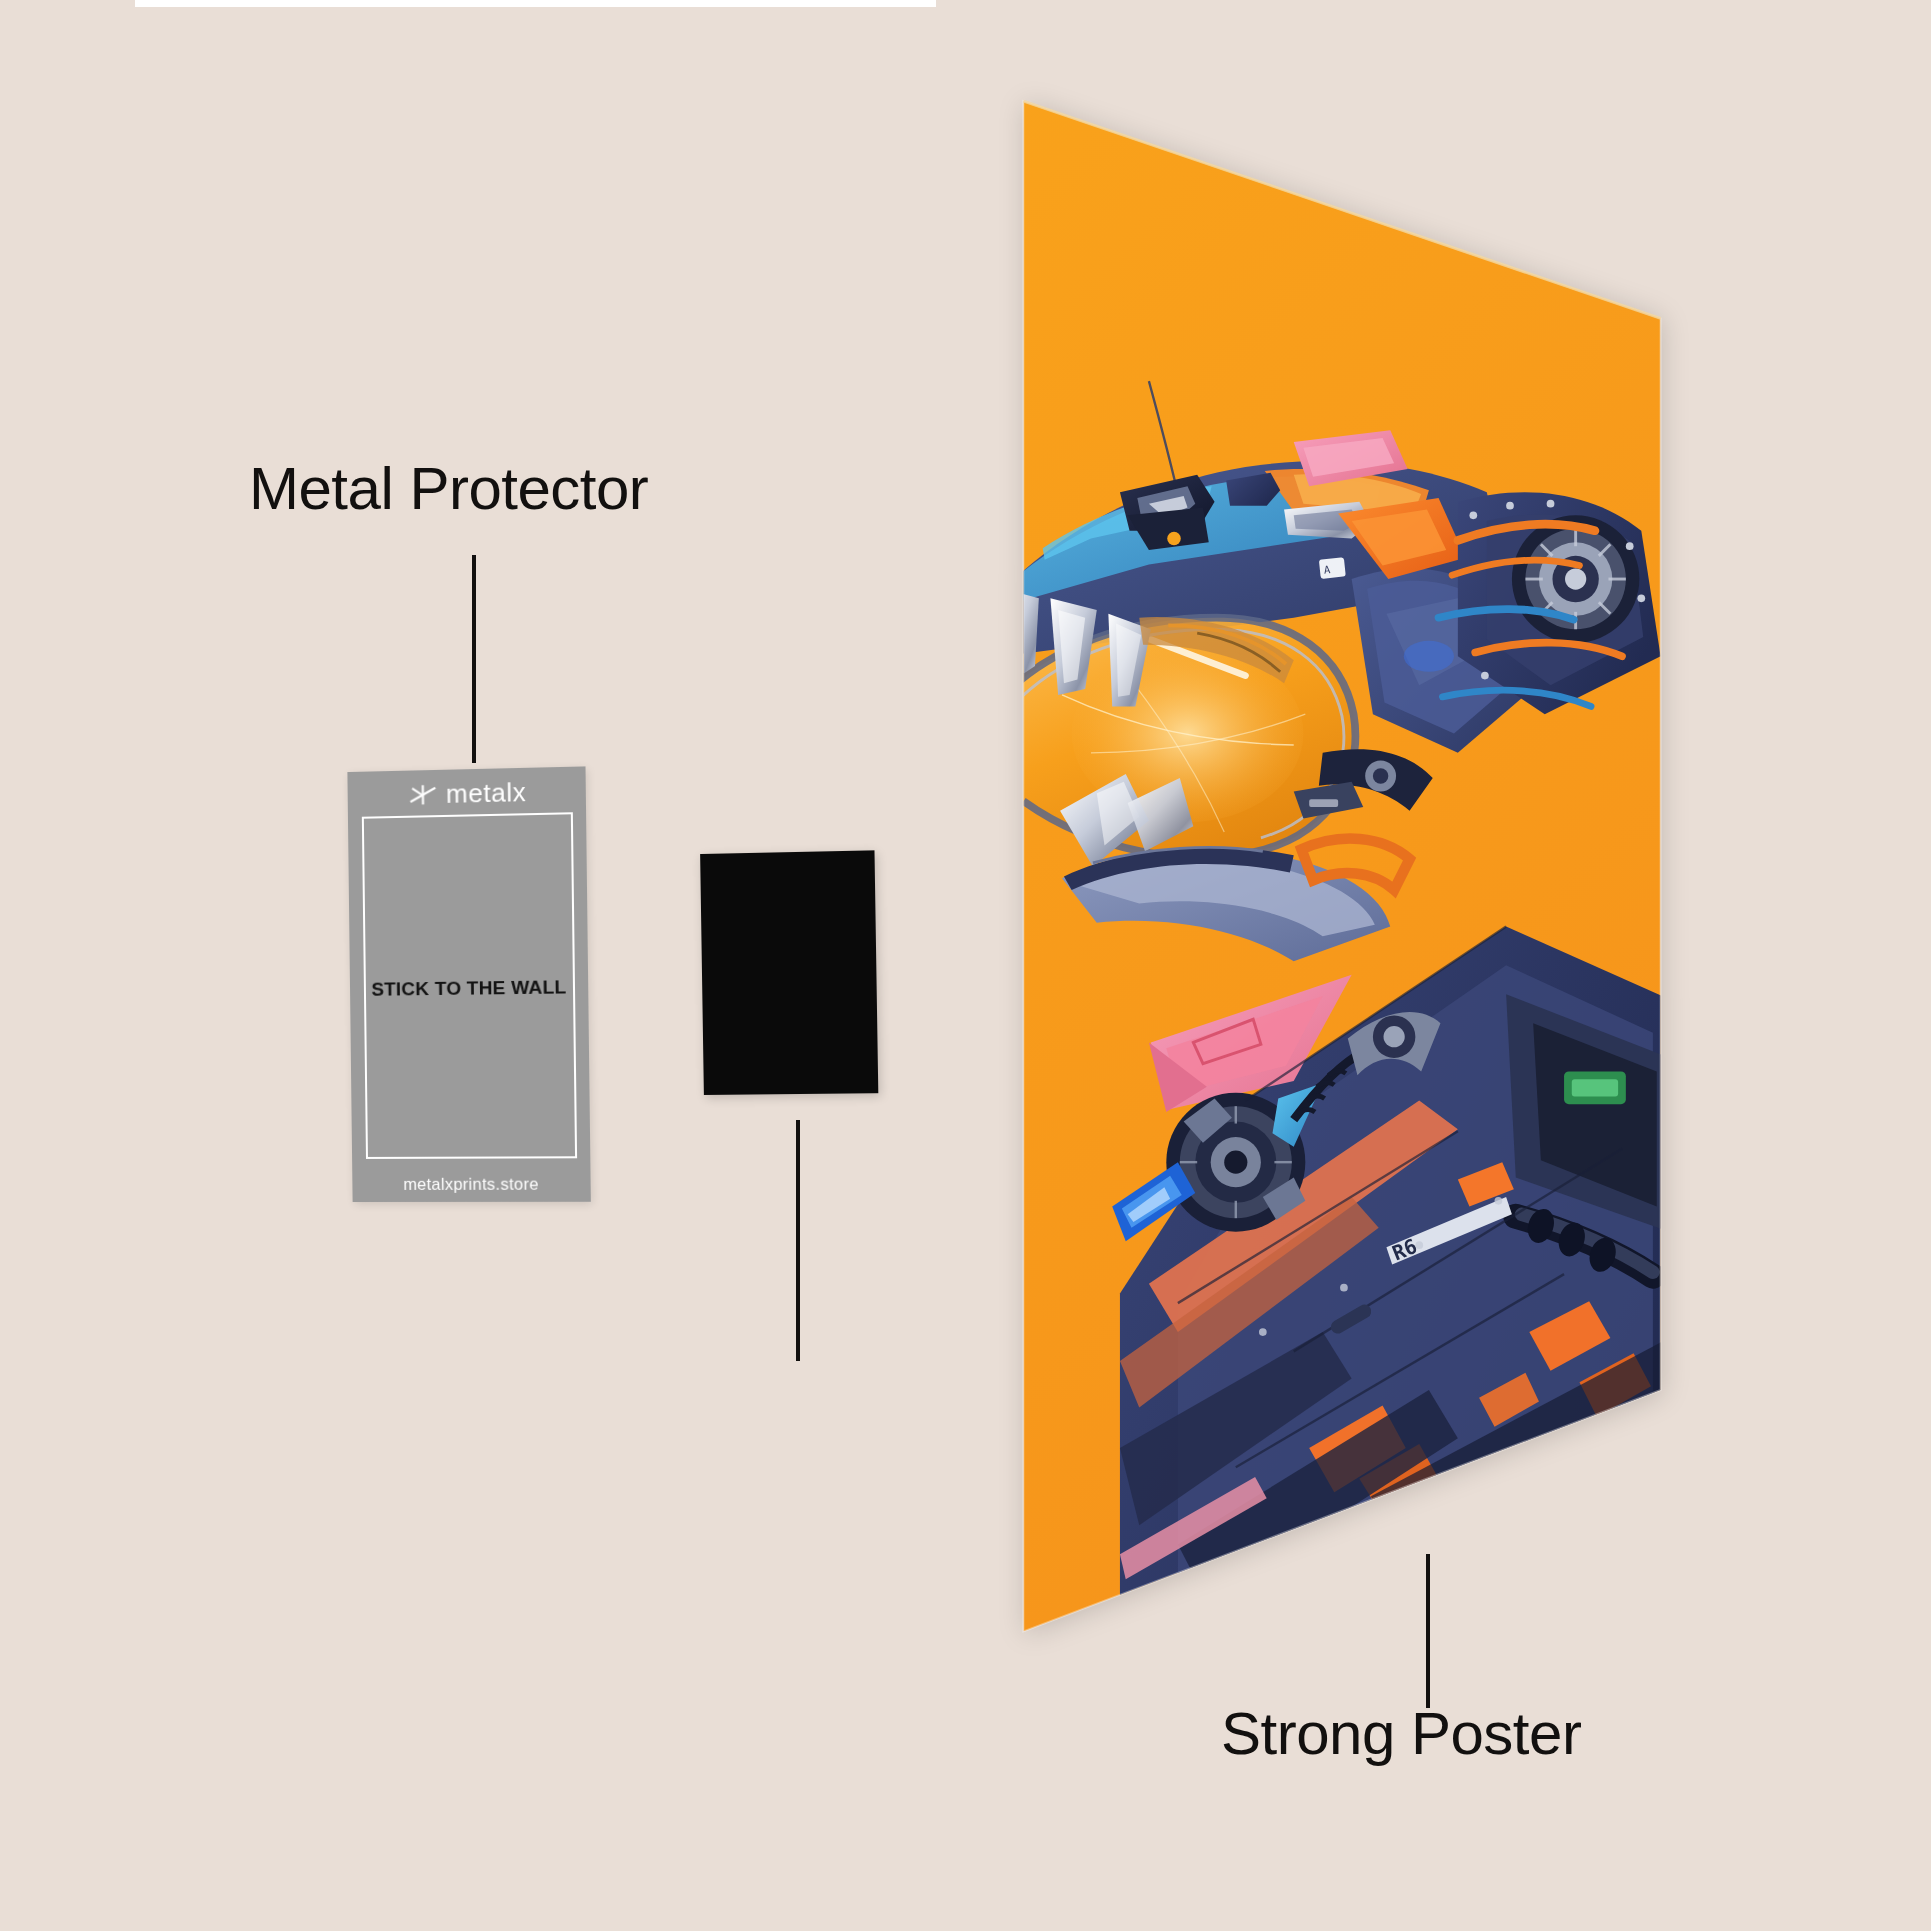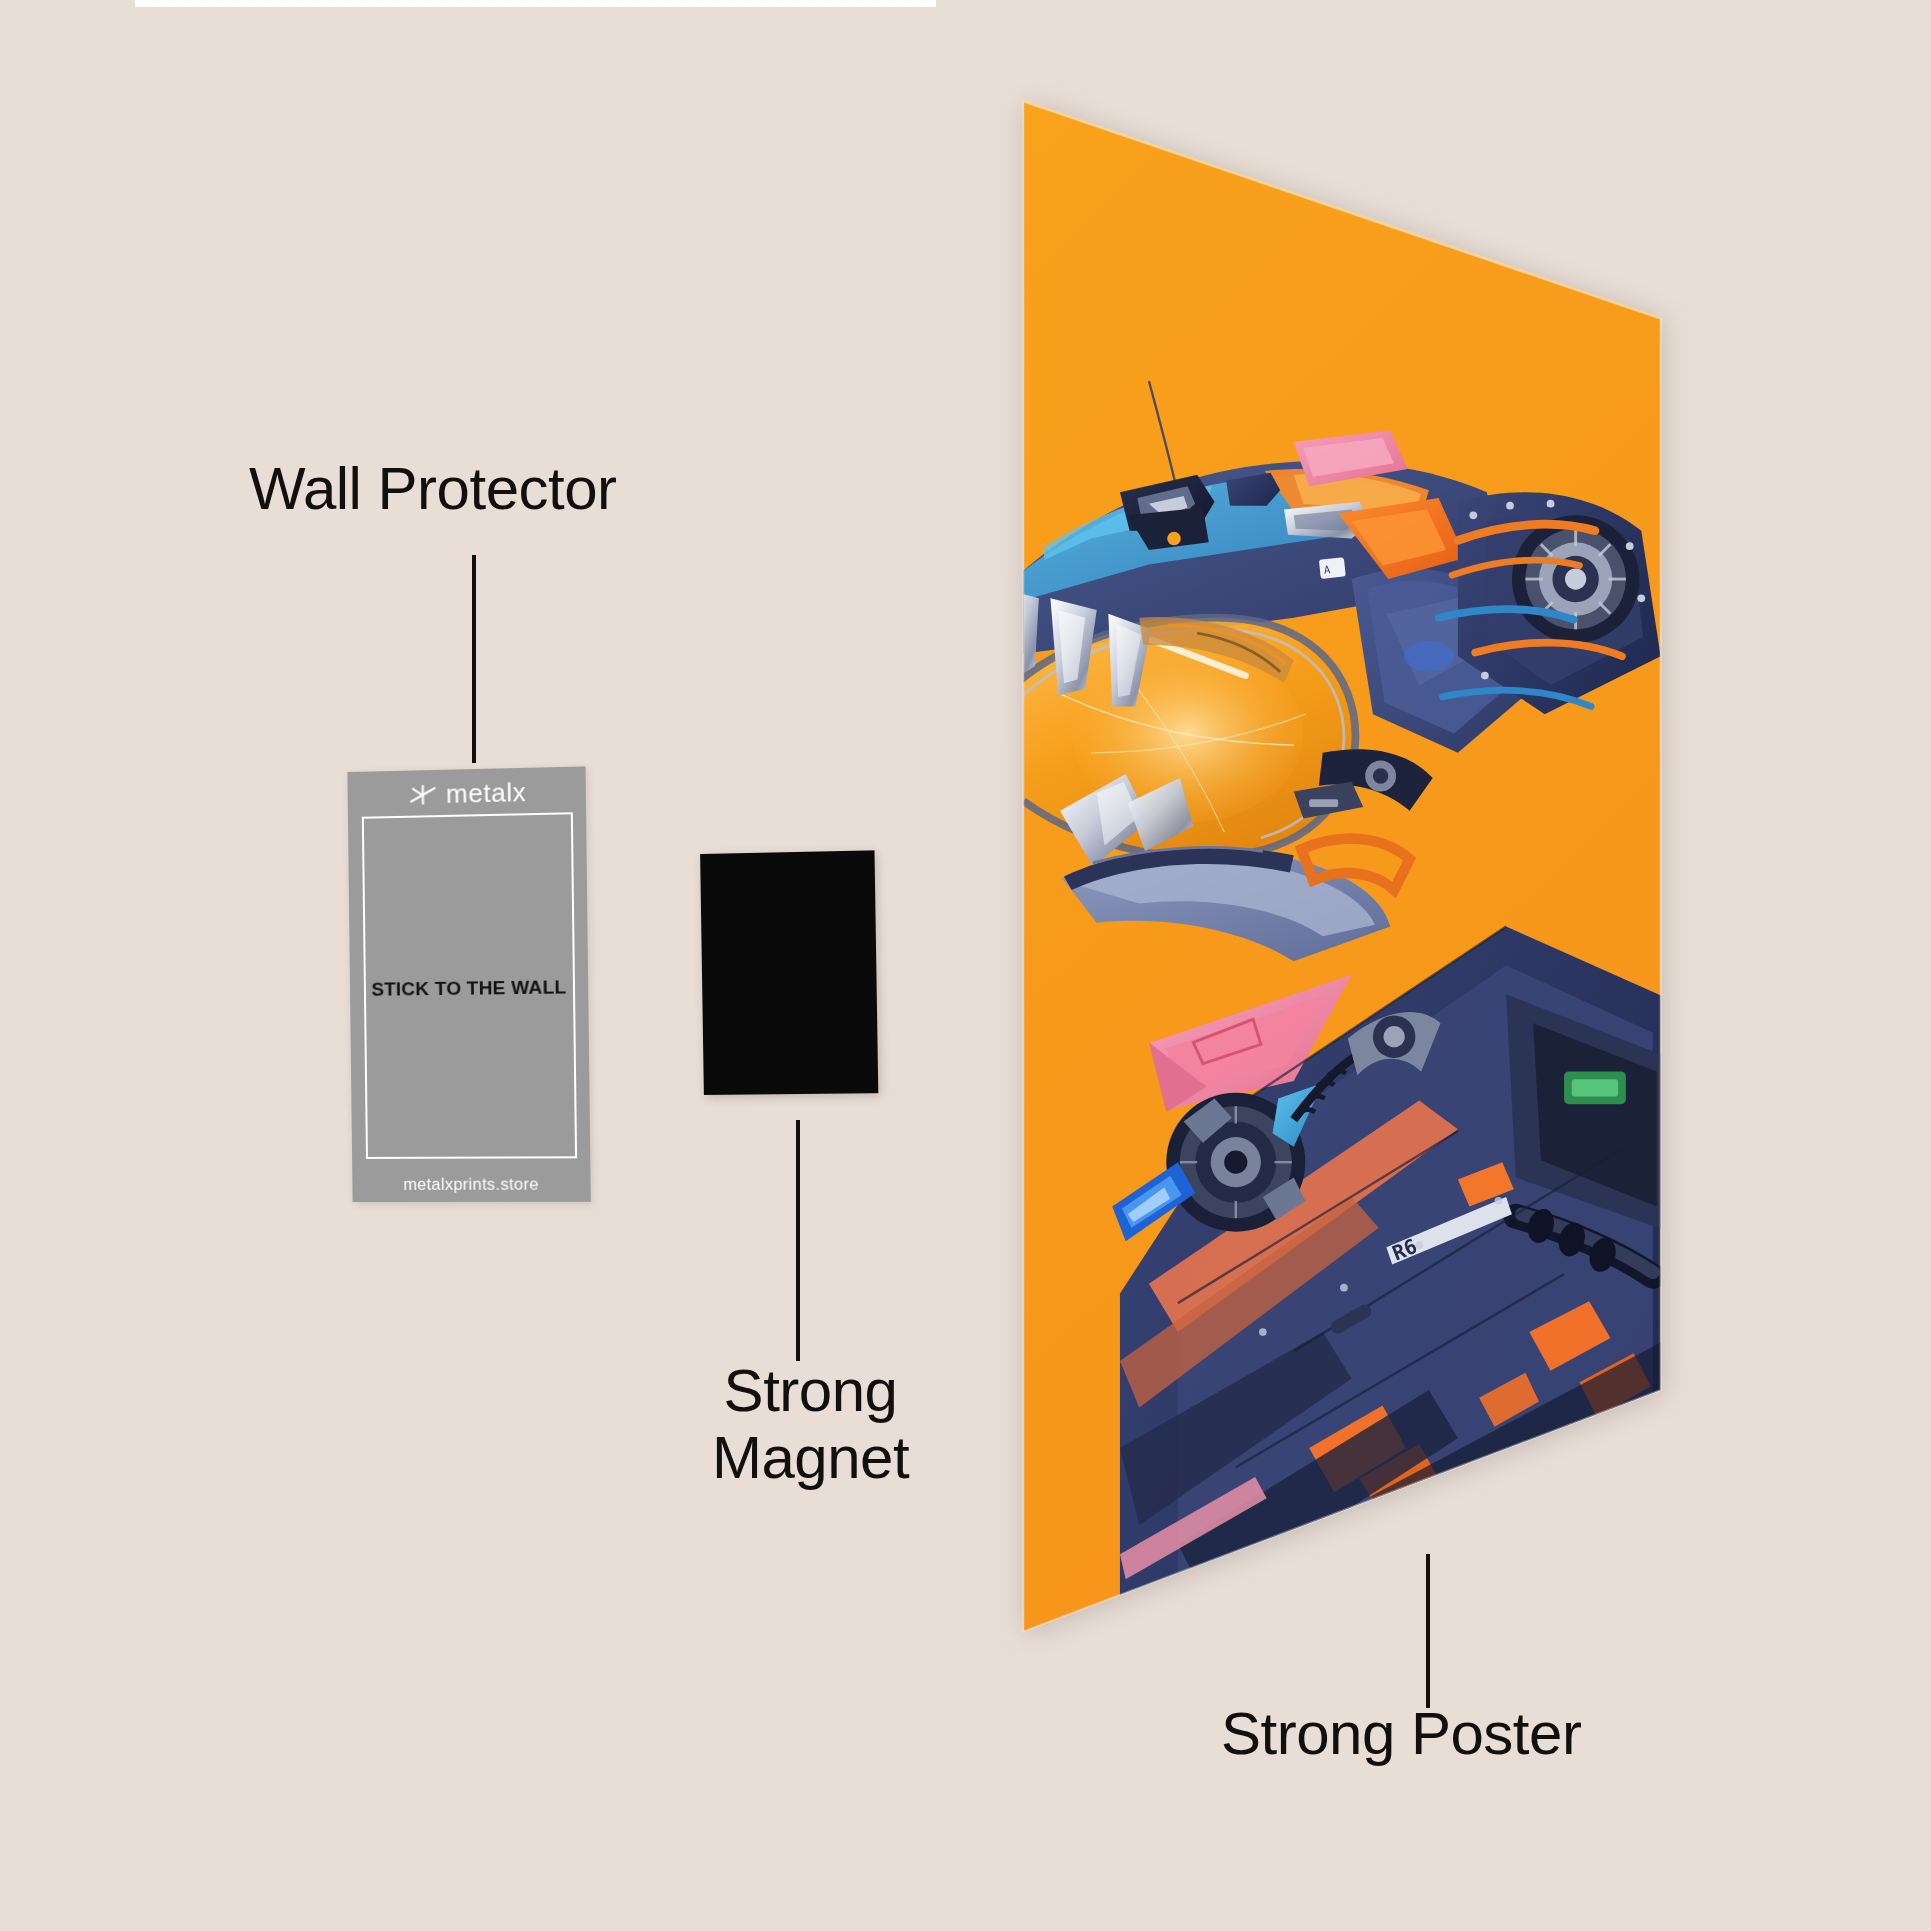--- a/index.html
+++ b/index.html
@@ -357,21 +357,17 @@
     <div id="wall-protector-headline">STICK TO THE WALL</div>
     <div id="wall-protector-url">metalxprints.store</div>
   </div>
 
   <div id="magnet"></div>
 
   <div class="leader" id="leader-wall-protector"></div>
   <div class="leader" id="leader-strong-magnet"></div>
   <div class="leader" id="leader-metal-poster"></div>
 
-  <div class="callout" id="label-wall-protector">Wall Protector</div>
-  <div class="callout" id="label-strong-magnet">
-    <div>Strong</div>
-    <div>Magnet</div>
-  </div>
+  <div class="callout" id="label-wall-protector">Metal Protector</div>
   <div class="callout" id="label-metal-poster">Strong Poster</div>
 
 </div>
 
 
 </body></html>

